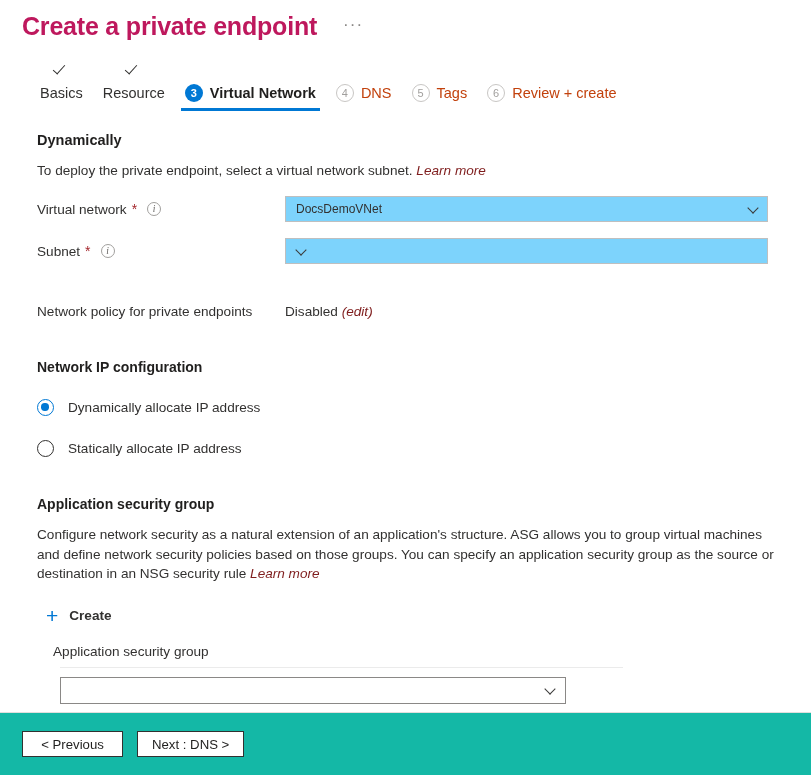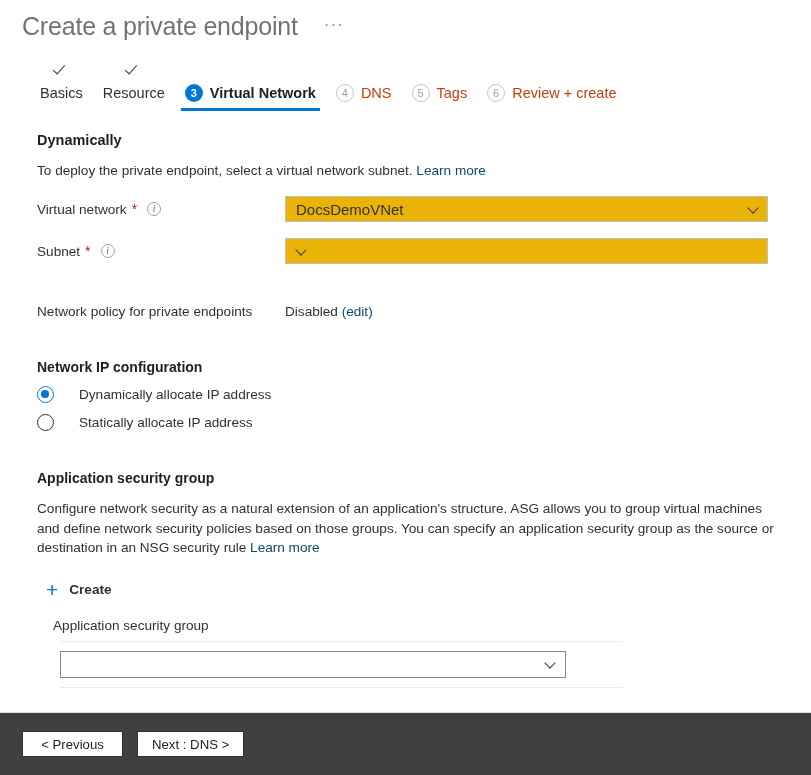--- a/index.html
+++ b/index.html
@@ -19,23 +19,23 @@
   
   .page-header {
     display: flex;
     align-items: center;
     padding: 8px 0 0 22px;
     height: 44px;
     box-sizing: border-box;
   }
   .page-title {
     font-size: 25px;
-    font-weight: 400;
+    font-weight: 700;
     letter-spacing: -0.2px;
-    color: #737373;
+    color: #be185d;
     line-height: 30px;
   }
   .ellipsis-menu {
     margin-left: 22px;
     color: #8a8886;
     font-size: 17px;
     line-height: 10px;
     letter-spacing: 1px;
     padding: 2px 4px;
     align-self: flex-start;
@@ -129,23 +129,24 @@
     margin-bottom: 0;
   }
   .section-desc {
     font-size: 13.6px;
     color: #323130;
     margin-top: 13px;
     line-height: 19px;
     max-width: 742px;
   }
   a.link, .link {
-    color: #0c4a6e;
+    color: #7f1d1d;
     text-decoration: none;
     cursor: pointer;
+    font-style: italic;
   }
 
   
   .form-row {
     display: flex;
     align-items: center;
     margin-top: 16px;
     height: 26px;
   }
   .form-label {
@@ -177,27 +178,27 @@
     justify-content: center;
     margin-left: 6px;
     cursor: pointer;
     flex: none;
     box-sizing: border-box;
   }
   .dropdown {
     width: 483px;
     height: 26px;
     border: 1px solid #bfbfbf;
-    background: #eab308;
+    background: #7dd3fc;
     display: flex;
     align-items: center;
     justify-content: space-between;
     padding: 0 8px 0 10px;
     box-sizing: border-box;
-    font-size: 15px;
+    font-size: 12px;
     color: #323130;
     cursor: pointer;
   }
   .chev {
     width: 11px;
     height: 11px;
     position: relative;
     flex: none;
   }
   .chev::after {
@@ -219,22 +220,22 @@
   
   .subsection-heading {
     font-size: 14px;
     font-weight: 600;
     color: #201f1e;
     margin-top: 35px;
   }
   .radio-row {
     display: flex;
     align-items: center;
-    gap: 25px;
-    margin-top: 11px;
+    gap: 14px;
+    margin-top: 24px;
     cursor: pointer;
   }
   .radio {
     width: 17px;
     height: 17px;
     border-radius: 50%;
     box-sizing: border-box;
     flex: none;
     position: relative;
   }
@@ -317,21 +318,21 @@
     position: absolute;
     left: 0;
     right: 0;
     bottom: 0;
     height: 62px;
     border-top: 1px solid #e1dfdd;
     display: flex;
     align-items: center;
     padding-left: 22px;
     gap: 14px;
-    background: #404040;
+    background: #14b8a6;
   }
   .footer-button {
     min-width: 101px;
     height: 26px;
     border: 1px solid #323130;
     background: #ffffff;
     font-family: "Liberation Sans", sans-serif;
     font-size: 13.2px;
     color: #201f1e;
     cursor: pointer;

